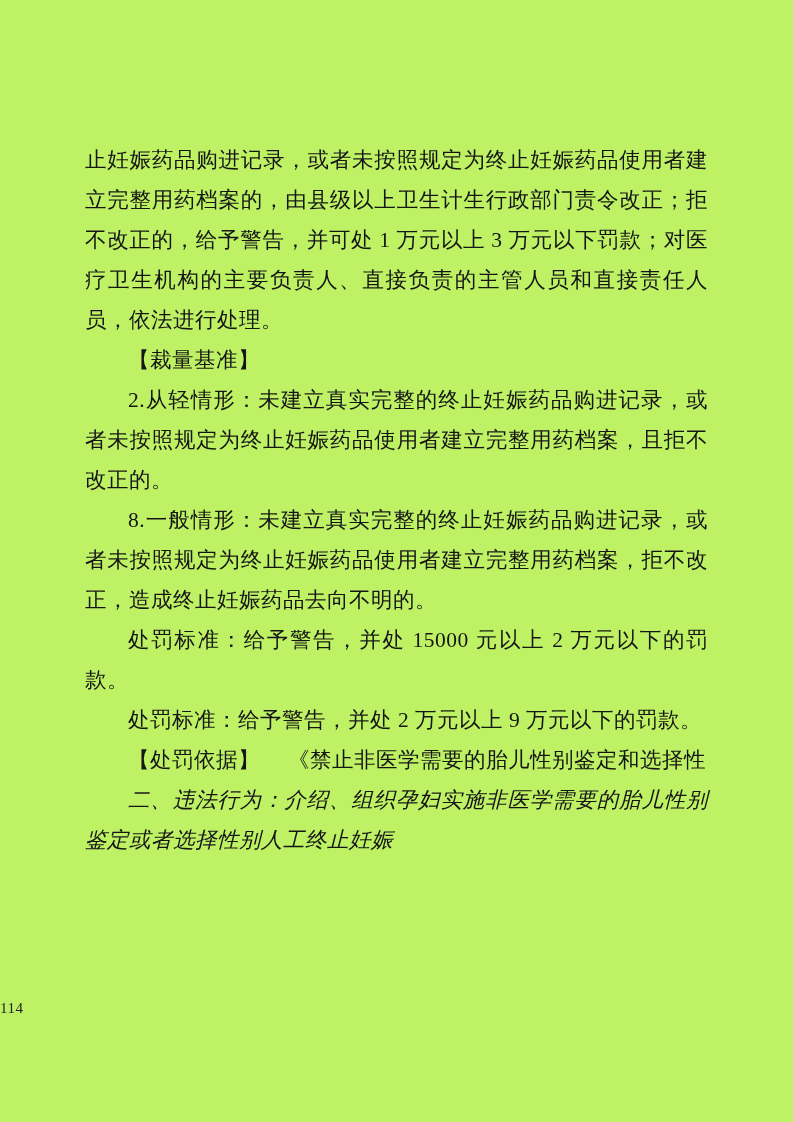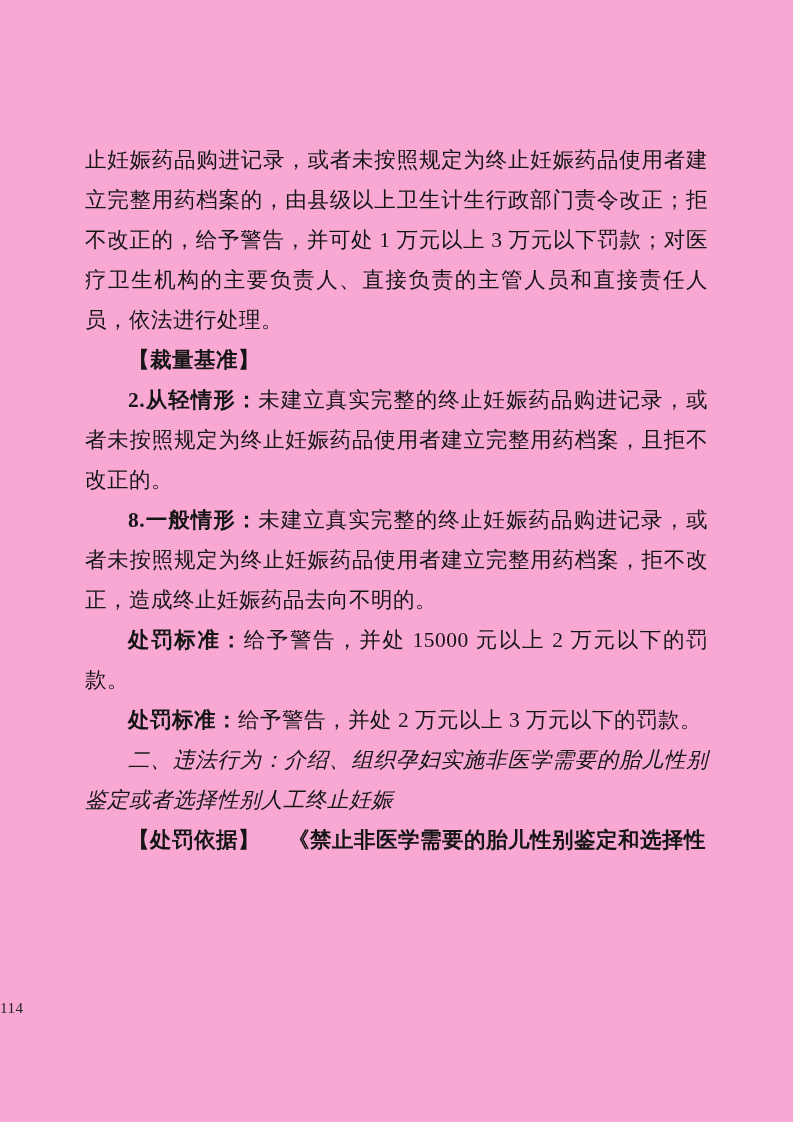--- a/index.html
+++ b/index.html
@@ -4,21 +4,21 @@
 <style>
   html, body {
     margin: 0;
     padding: 0;
     background: #ffffff;
   }
   .page {
     position: relative;
     width: 793px;
     height: 1122px;
-    background: #f9a8d4;
+    background: #bef264;
     overflow: hidden;
     font-family: "Liberation Serif", "DejaVu Serif", serif;
     color: #151515;
   }
   .text-block {
     position: absolute;
     left: 85px;
     top: 140px;
     width: 623px;
   }
@@ -27,21 +27,21 @@
     font-size: 21.5px;
     line-height: 40px;
     text-align: justify;
     text-justify: inter-ideograph;
     letter-spacing: 0.5px;
   }
   .indent {
     text-indent: 43px;
   }
   .bold {
-    font-weight: bold;
+    font-weight: normal;
   }
   .kai {
     font-style: italic;
   }
   .after-gap {
     margin-left: 28px;
   }
   .footer {
     position: absolute;
     top: 1000px;
@@ -65,23 +65,23 @@
     <p class="para indent bold">【裁量基准】</p>
 
     <p class="para indent"><span class="bold">2.从轻情形：</span><span>未建立真实完整的终止妊娠药品购进记录，或者未按照规定为终止妊娠药品使用者建立完整用药档案，且拒不改正的。</span></p>
 
 
     <p class="para indent"><span class="bold">8.一般情形：</span><span>未建立真实完整的终止妊娠药品购进记录，或者未按照规定为终止妊娠药品使用者建立完整用药档案，拒不改正，造成终止妊娠药品去向不明的。</span></p>
 
     <p class="para indent"><span class="bold">处罚标准：</span><span>给予警告，并处 15000 元以上 2 万元以下的罚款。</span></p>
 
 
-    <p class="para indent"><span class="bold">处罚标准：</span><span>给予警告，并处 2 万元以上 3 万元以下的罚款。</span></p>
+    <p class="para indent"><span class="bold">处罚标准：</span><span>给予警告，并处 2 万元以上 9 万元以下的罚款。</span></p>
+
+    <p class="para indent bold"><span>【处罚依据】</span><span class="after-gap">《禁止非医学需要的胎儿性别鉴定和选择性</span></p>
 
     <p class="para indent kai">二、违法行为：介绍、组织孕妇实施非医学需要的胎儿性别鉴定或者选择性别人工终止妊娠</p>
-
-    <p class="para indent bold"><span>【处罚依据】</span><span class="after-gap">《禁止非医学需要的胎儿性别鉴定和选择性</span></p>
 
   </div>
 
   <div class="footer">114</div>
 
 </div>
 
 </body></html>

